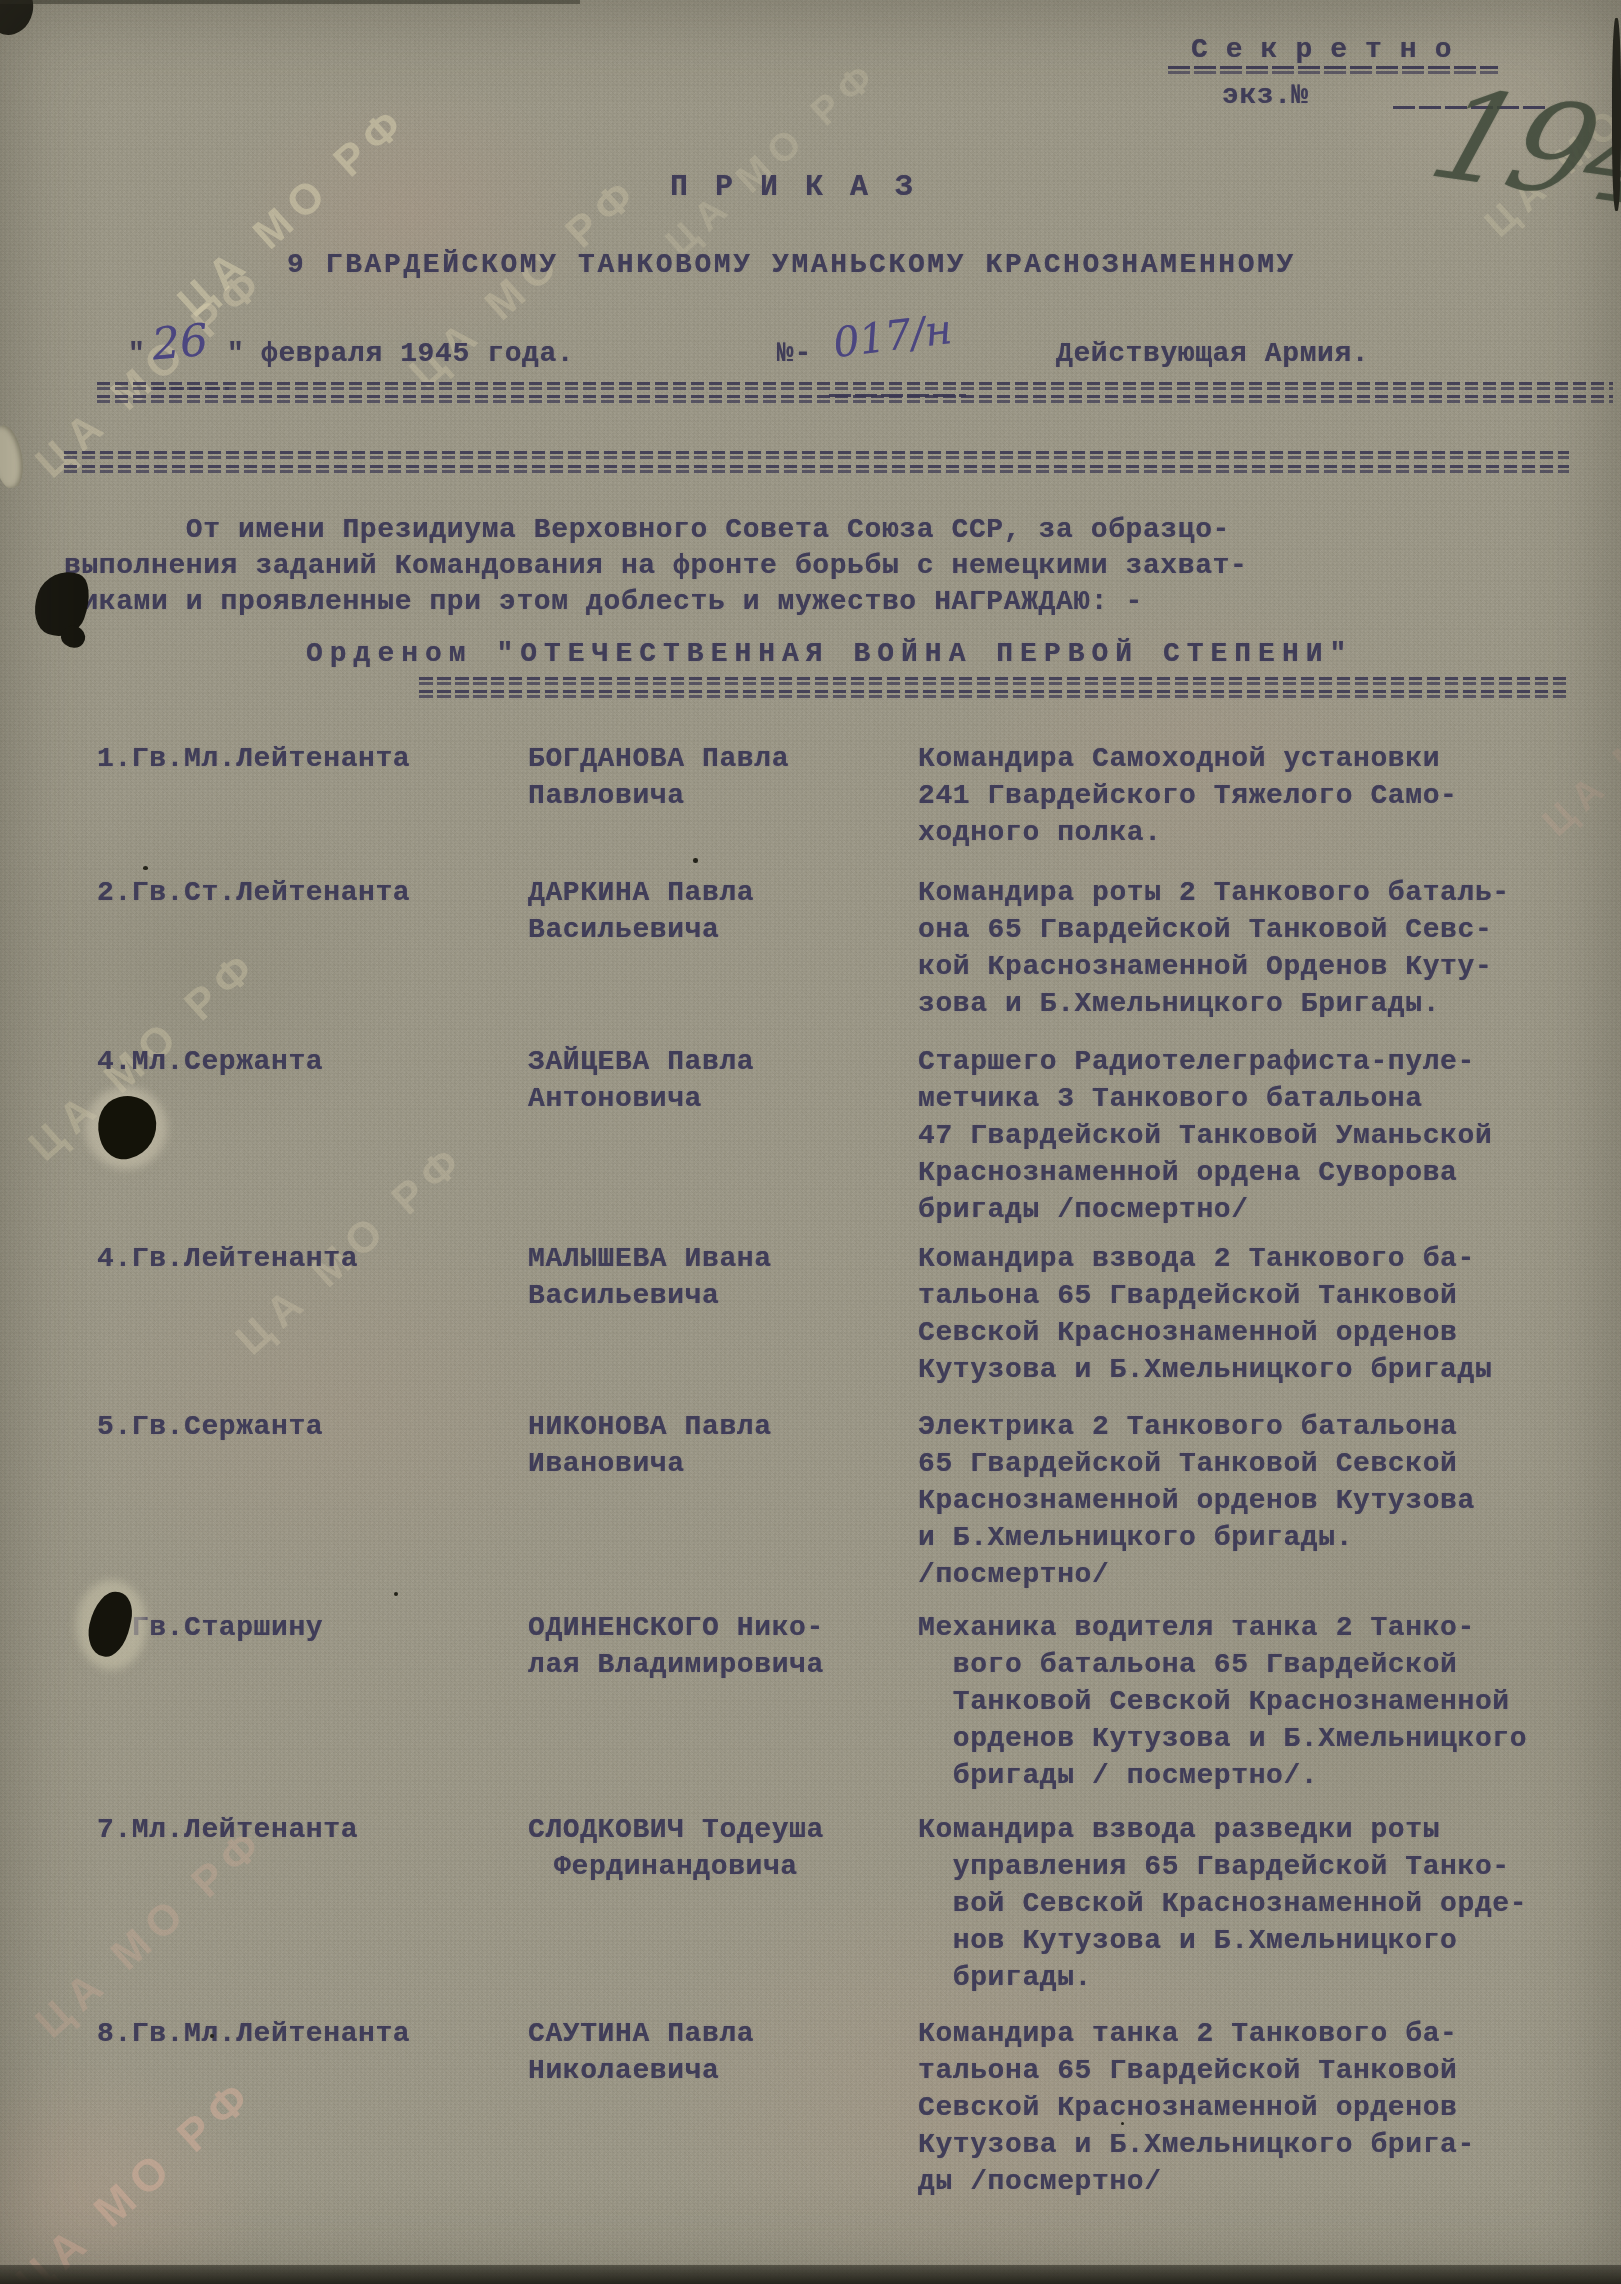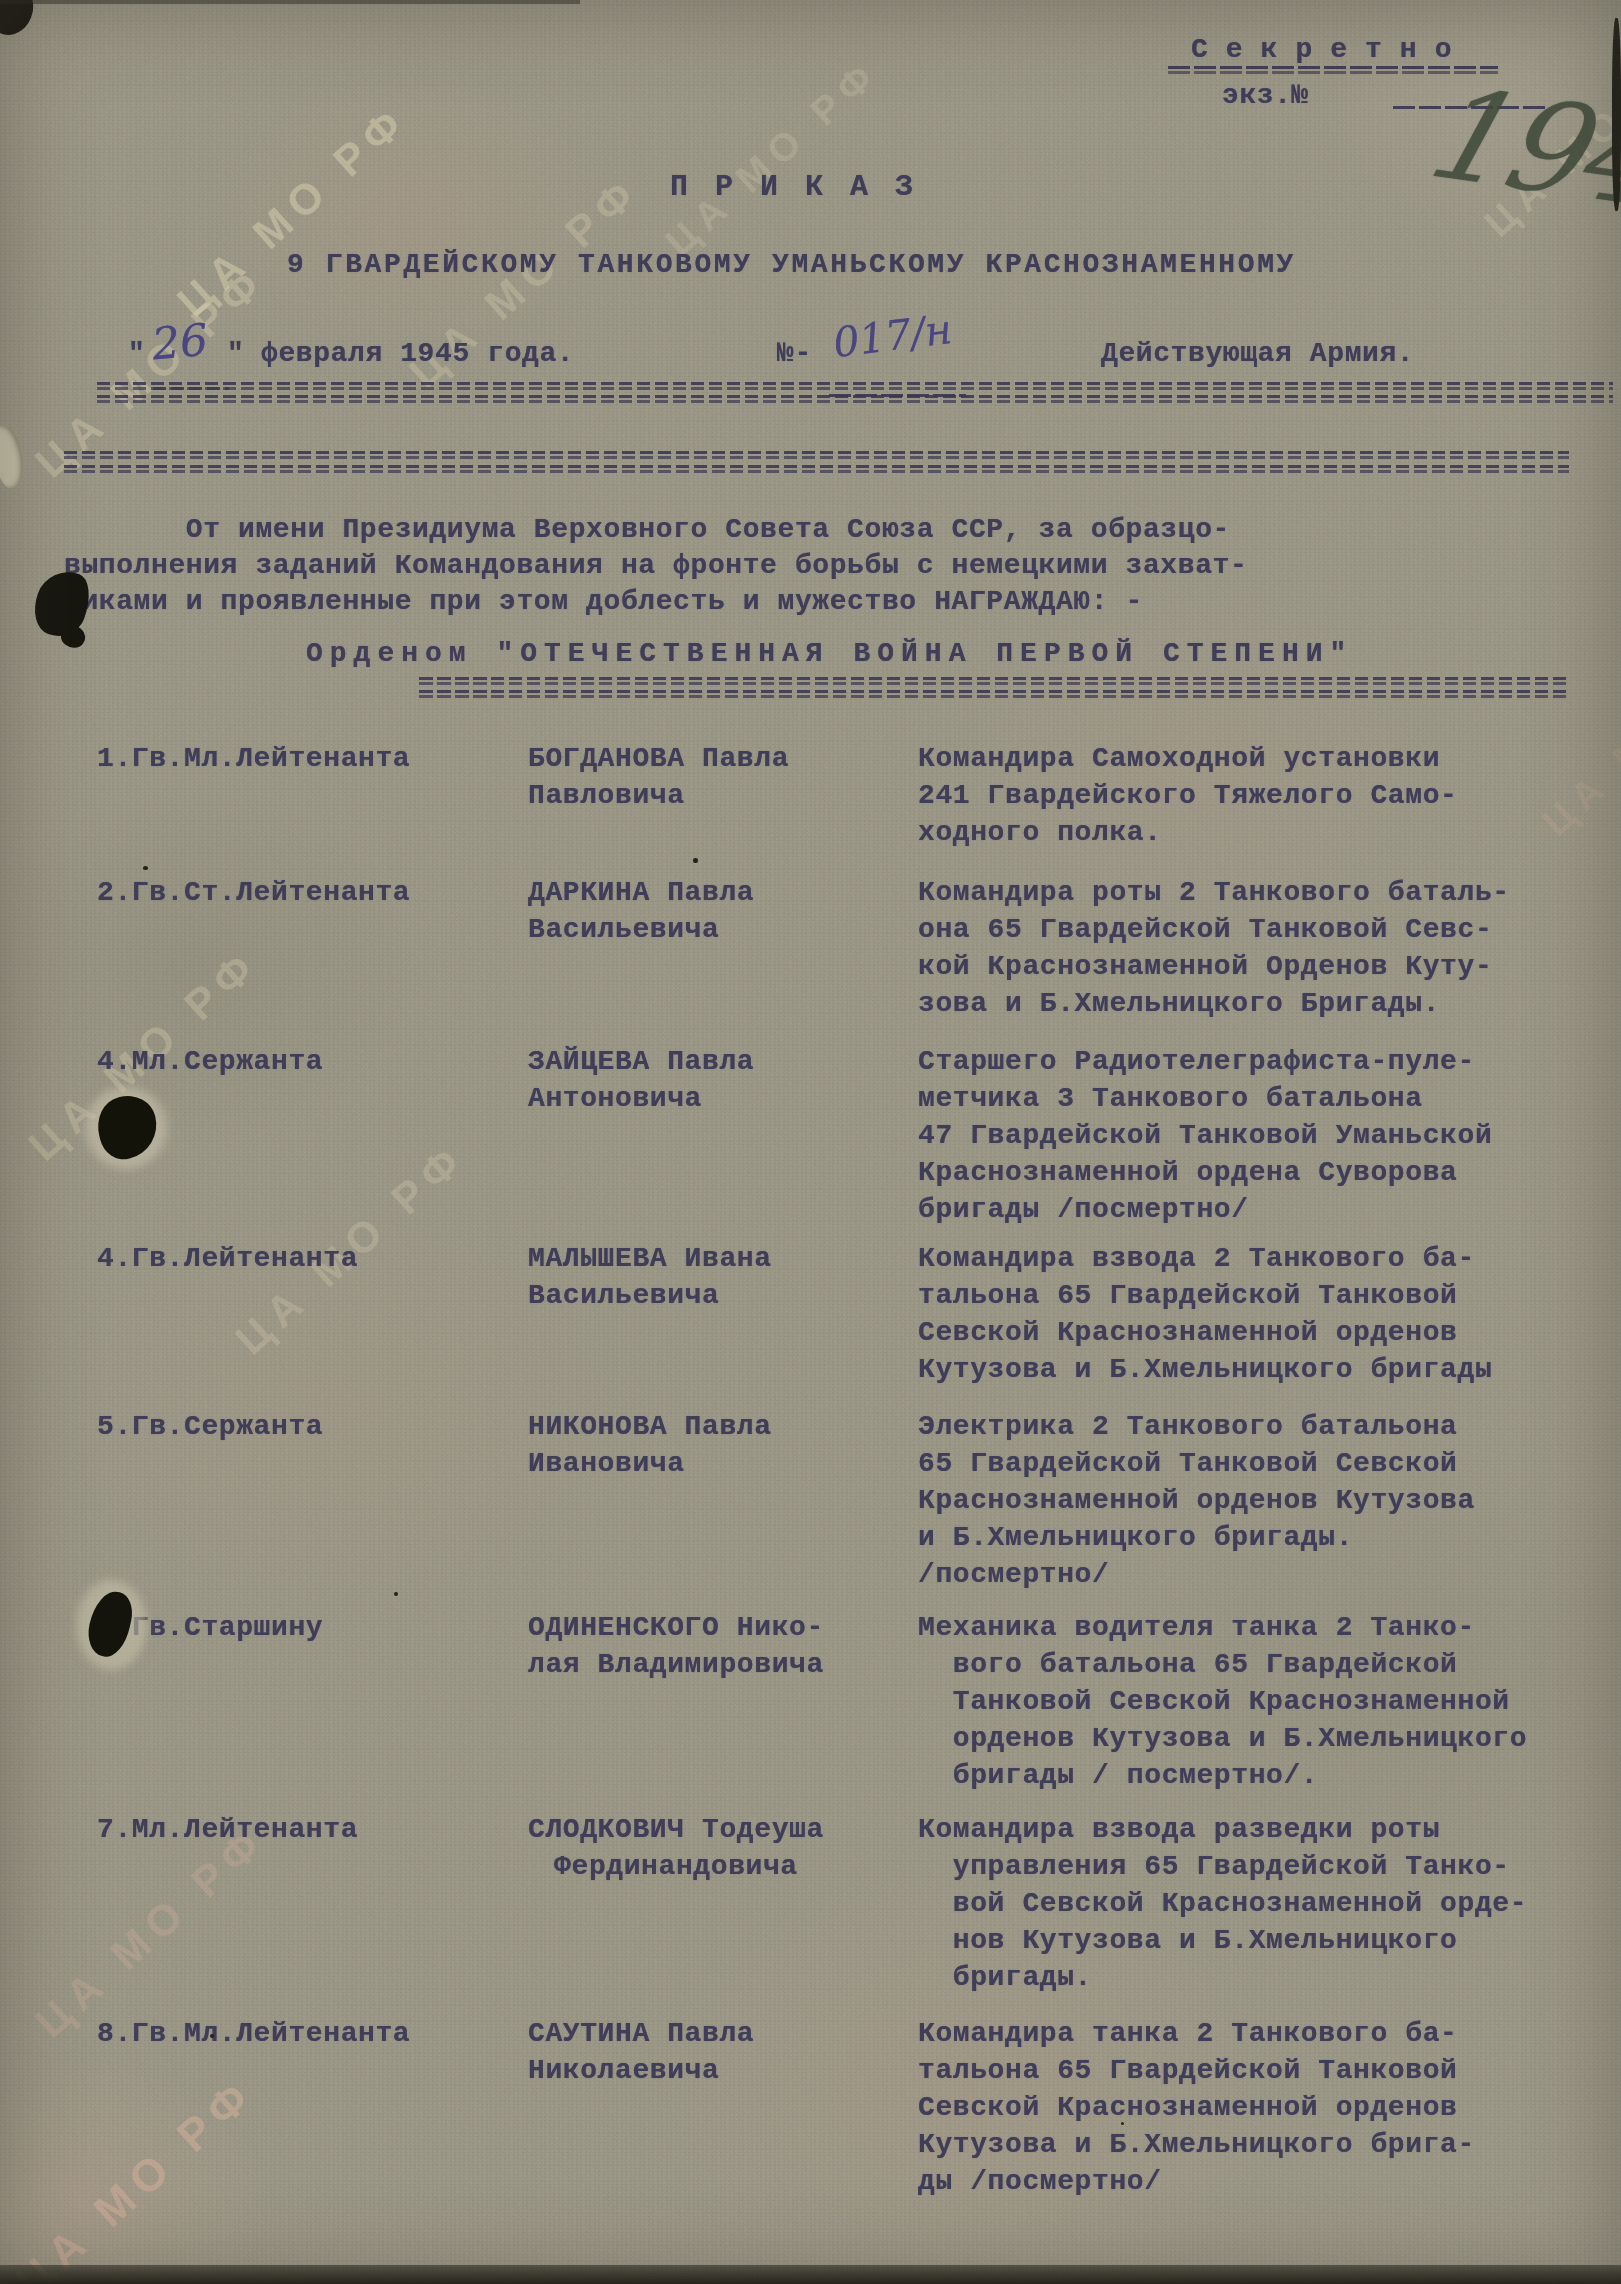--- a/index.html
+++ b/index.html
@@ -66,21 +66,21 @@
   <div class="typed" style="left:287px;top:246px;letter-spacing:2.6px;">9 ГВАРДЕЙСКОМУ ТАНКОВОМУ УМАНЬСКОМУ КРАСНОЗНАМЕННОМУ</div>
 
   <div class="typed" style="left:128px;top:335px;">"</div>
   <div class="hand" style="left:152px;top:316px;font-size:44px;transform:rotate(-5deg);">26</div>
   <div class="typed" style="left:227px;top:335px;">"</div>
   <div class="dash" style="left:153px;top:387px;width:76px;"></div>
   <div class="typed" style="left:261px;top:335px;">февраля 1945 года.</div>
   <div class="typed" style="left:777px;top:335px;">№-</div>
   <div class="hand" style="left:833px;top:312px;font-size:41px;transform:rotate(-7deg);">017/н</div>
   <div class="dash solid" style="left:829px;top:394px;width:137px;"></div>
-  <div class="typed" style="left:1101px;top:335px;">Действующая Армия.</div>
+  <div class="typed" style="left:1056px;top:335px;">Действующая Армия.</div>
 
   <div class="dash" style="left:97px;top:382px;width:1516px;"></div>
   <div class="dash" style="left:97px;top:387px;width:1516px;opacity:.8;"></div>
   <div class="dash" style="left:97px;top:395px;width:1516px;"></div>
   <div class="dash" style="left:97px;top:400px;width:1516px;opacity:.8;"></div>
 
 
   <div class="dash" style="left:64px;top:451px;width:1505px;"></div>
   <div class="dash" style="left:64px;top:456px;width:1505px;opacity:.8;"></div>
   <div class="dash" style="left:64px;top:465px;width:1505px;"></div>

